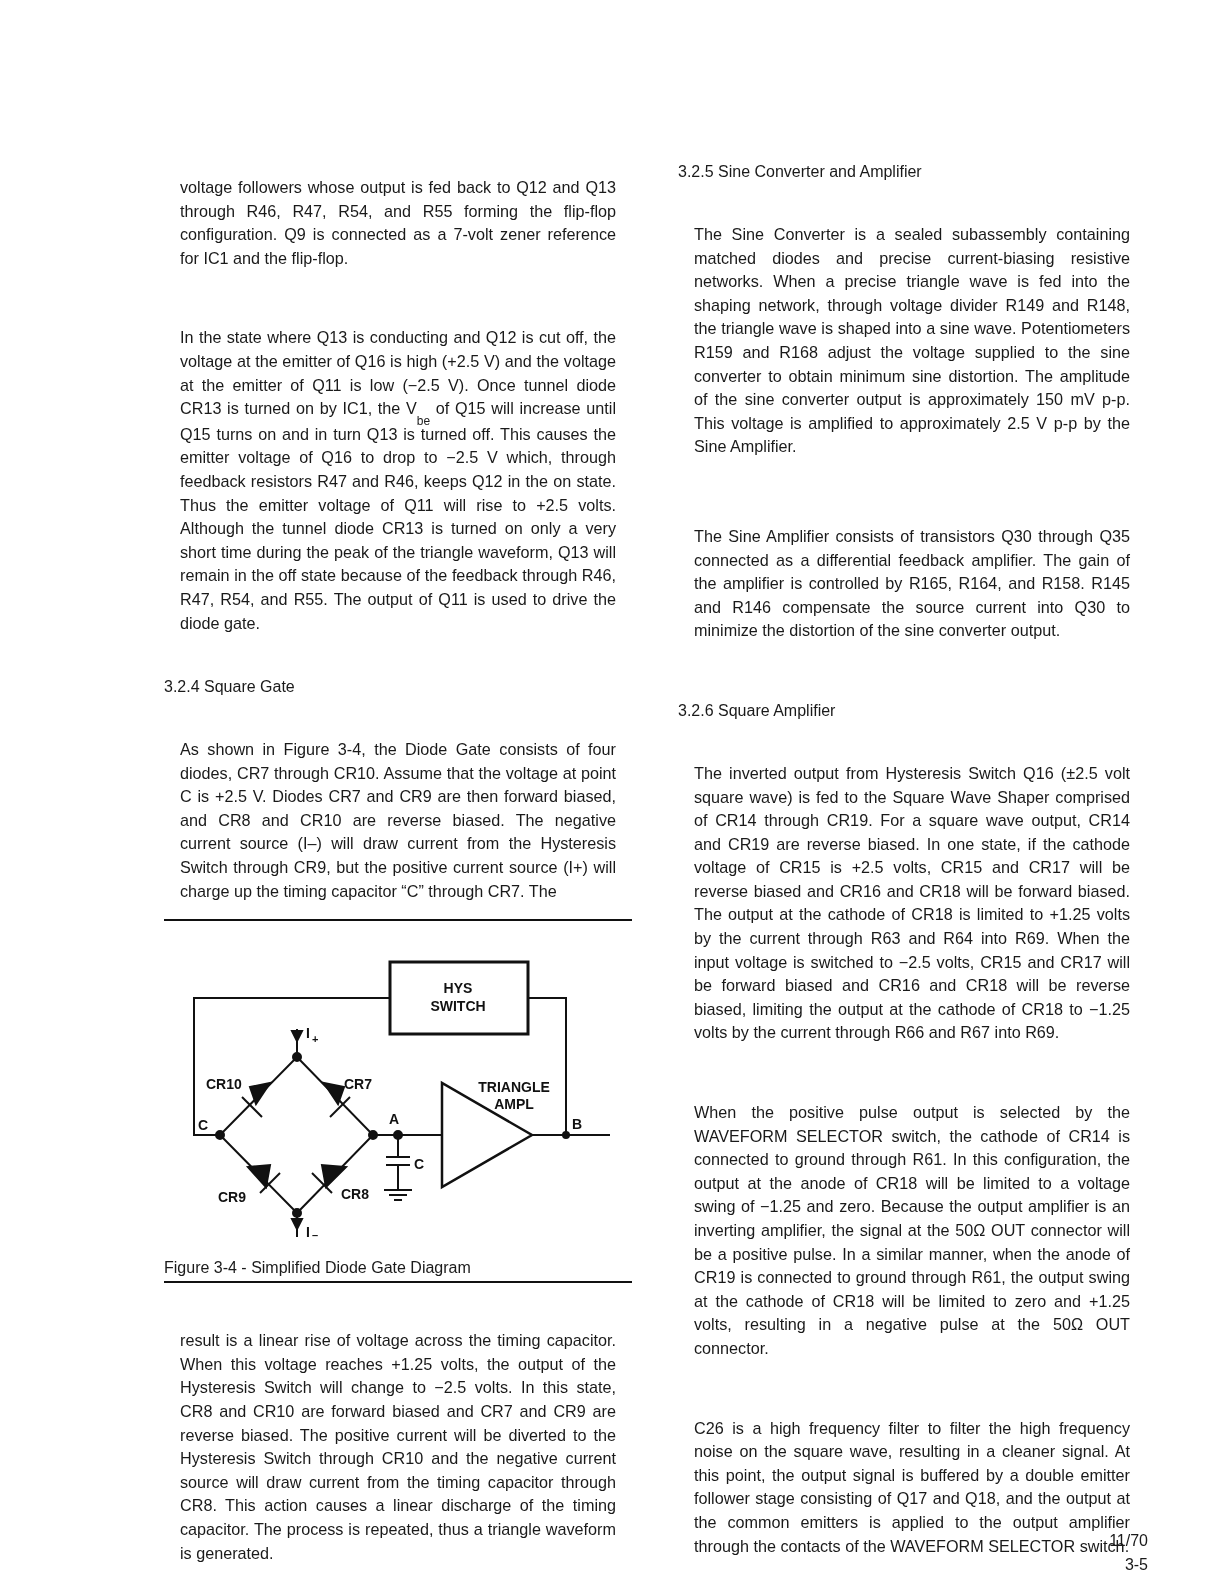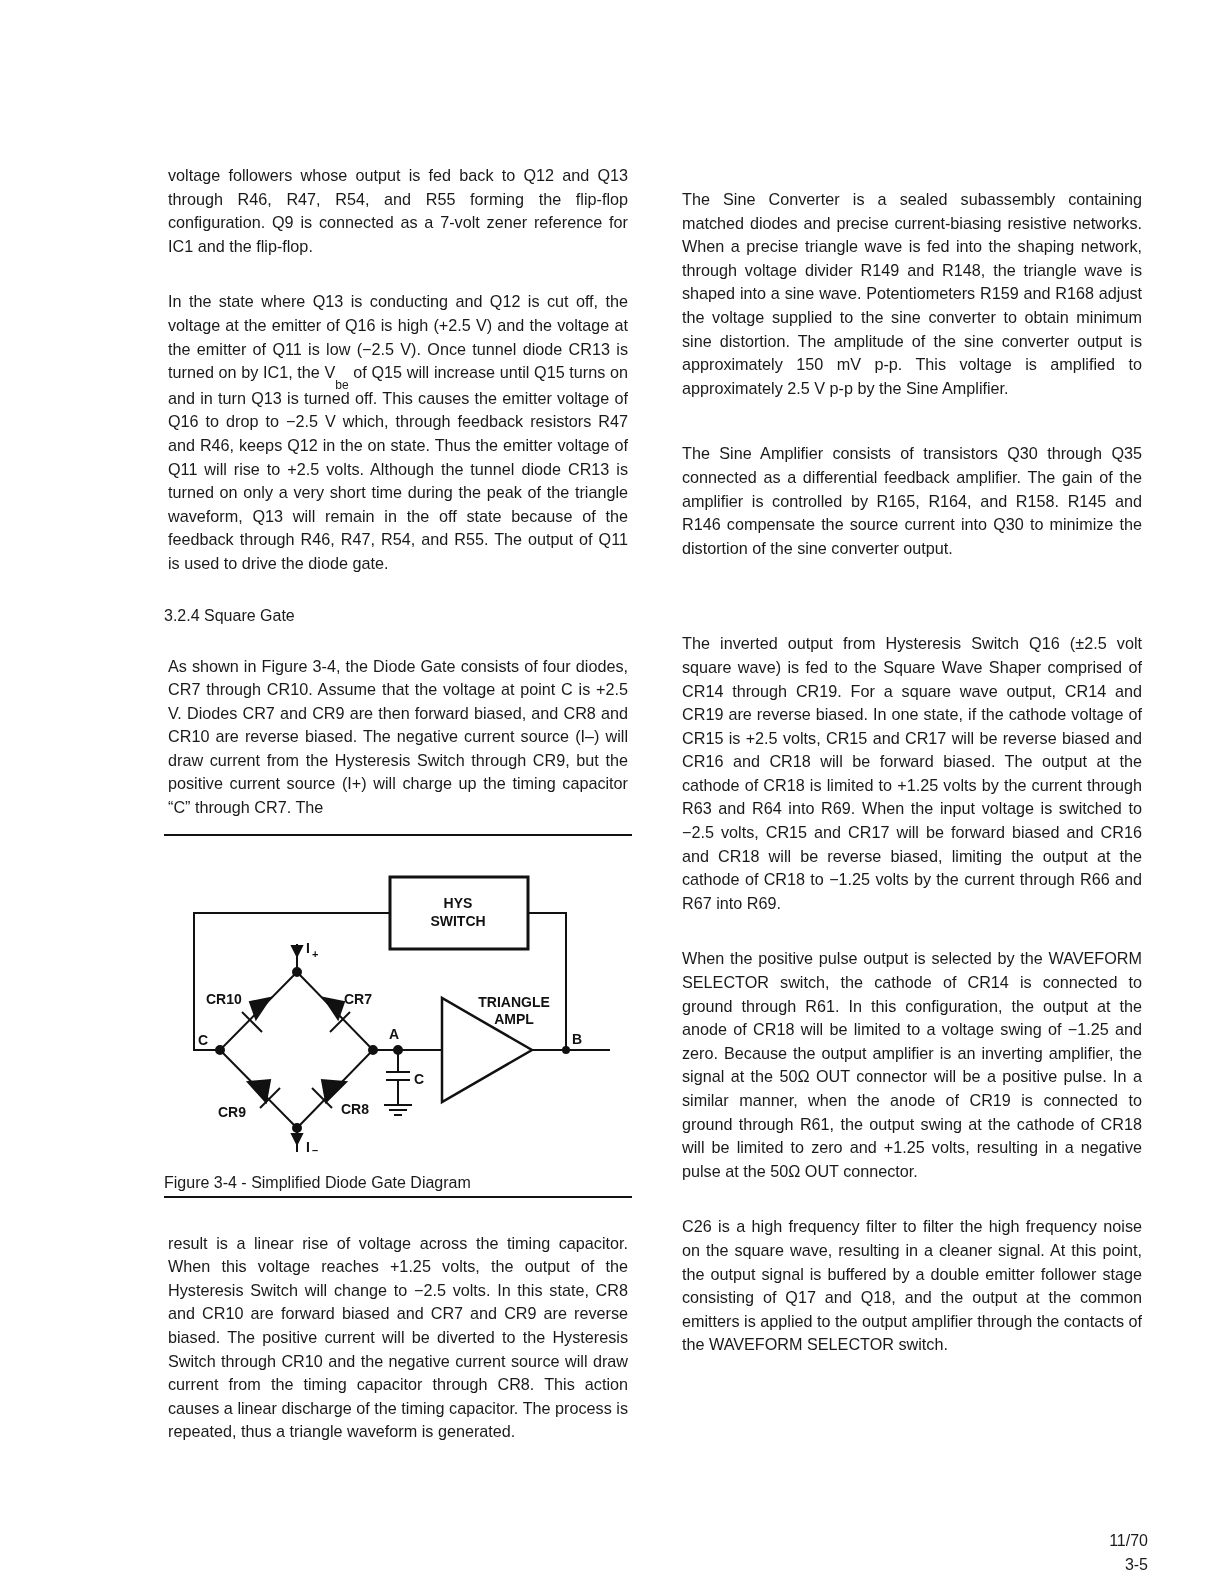--- a/index.html
+++ b/index.html
@@ -8,21 +8,21 @@
     font-family: "Liberation Sans", "DejaVu Sans", sans-serif;
     color: #1a1a1a;
   }
   .col {
     position: absolute; top: 160px;
     font-size: 16.2px; line-height: 23.6px;
     text-align: justify;
   }
   .col-left { left: 164px; width: 468px; }
   .col-right { left: 678px; width: 468px; }
-  p { margin: 4px; text-align: justify; }
+  p { margin: 16px; text-align: justify; }
   .heading { margin: 0; font-size: 16px; font-weight: normal; line-height: 23px; }
   .sub { font-size: 12px; position: relative; top: 11px; }
   .gap-1 { height: 24px; }
   .gap-2 { height: 24px; }
   .figure-wrap {
     position: relative; width: 468px; height: 378px; margin-top: 14px;
   }
   .rule { position: absolute; left: 0; width: 468px; height: 0; border-top: 2px solid #111; }
   .figure-svg { position: absolute; left: 16px; top: 18px; }
   .caption {
@@ -121,25 +121,27 @@
     </svg>
     <div class="caption">Figure 3-4 - Simplified Diode Gate Diagram</div>
     <div class="rule" style="top:362px;"></div>
   </div>
 
   <div style="height:16px;"></div>
   <p>result is a linear rise of voltage across the timing capacitor. When this voltage reaches +1.25 volts, the output of the Hysteresis Switch will change to −2.5 volts. In this state, CR8 and CR10 are forward biased and CR7 and CR9 are reverse biased. The positive current will be diverted to the Hysteresis Switch through CR10 and the negative current source will draw current from the timing capacitor through CR8. This action causes a linear discharge of the timing capacitor. The process is repeated, thus a triangle waveform is generated.</p>
 </div>
 
 <div class="col col-right">
+  <h3 class="heading">3.2.5 Sine Converter and Amplifier</h3>
   <div class="gap-1"></div>
   <p>The Sine Converter is a sealed subassembly containing matched diodes and precise current-biasing resistive networks. When a precise triangle wave is fed into the shaping network, through voltage divider R149 and R148, the triangle wave is shaped into a sine wave. Potentiometers R159 and R168 adjust the voltage supplied to the sine converter to obtain minimum sine distortion. The amplitude of the sine converter output is approximately 150 mV p-p. This voltage is amplified to approximately 2.5 V p-p by the Sine Amplifier.</p>
   <div style="height:34px;"></div>
   <p>The Sine Amplifier consists of transistors Q30 through Q35 connected as a differential feedback amplifier. The gain of the amplifier is controlled by R165, R164, and R158. R145 and R146 compensate the source current into Q30 to minimize the distortion of the sine converter output.</p>
   <div style="height:40px;"></div>
+  <h3 class="heading">3.2.6 Square  Amplifier</h3>
   <div class="gap-1"></div>
   <p>The inverted output from Hysteresis Switch Q16 (±2.5 volt square wave) is fed to the Square Wave Shaper comprised of CR14 through CR19. For a square wave output, CR14 and CR19 are reverse biased. In one state, if the cathode voltage of CR15 is +2.5 volts, CR15 and CR17 will be reverse biased and CR16 and CR18 will be forward biased. The output at the cathode of CR18 is limited to +1.25 volts by the current through R63 and R64 into R69. When the input voltage is switched to −2.5 volts, CR15 and CR17 will be forward biased and CR16 and CR18 will be reverse biased, limiting the output at the cathode of CR18 to −1.25 volts by the current through R66 and R67 into R69.</p>
   <div class="gap-2"></div>
   <p>When the positive pulse output is selected by the WAVEFORM SELECTOR switch, the cathode of CR14 is connected to ground through R61. In this configuration, the output at the anode of CR18 will be limited to a voltage swing of −1.25 and zero. Because the output amplifier is an inverting amplifier, the signal at the 50Ω OUT connector will be a positive pulse. In a similar manner, when the anode of CR19 is connected to ground through R61, the output swing at the cathode of CR18 will be limited to zero and +1.25 volts, resulting in a negative pulse at the 50Ω OUT connector.</p>
   <div class="gap-2"></div>
   <p>C26 is a high frequency filter to filter the high frequency noise on the square wave, resulting in a cleaner signal. At this point, the output signal is buffered by a double emitter follower stage consisting of Q17 and Q18, and the output at the common emitters is applied to the output amplifier through the contacts of the WAVEFORM SELECTOR switch.</p>
 </div>
 
 <div class="footer" style="top:1556px;">3-5</div>
 <div class="footer" style="top:1532px;">11/70</div>

